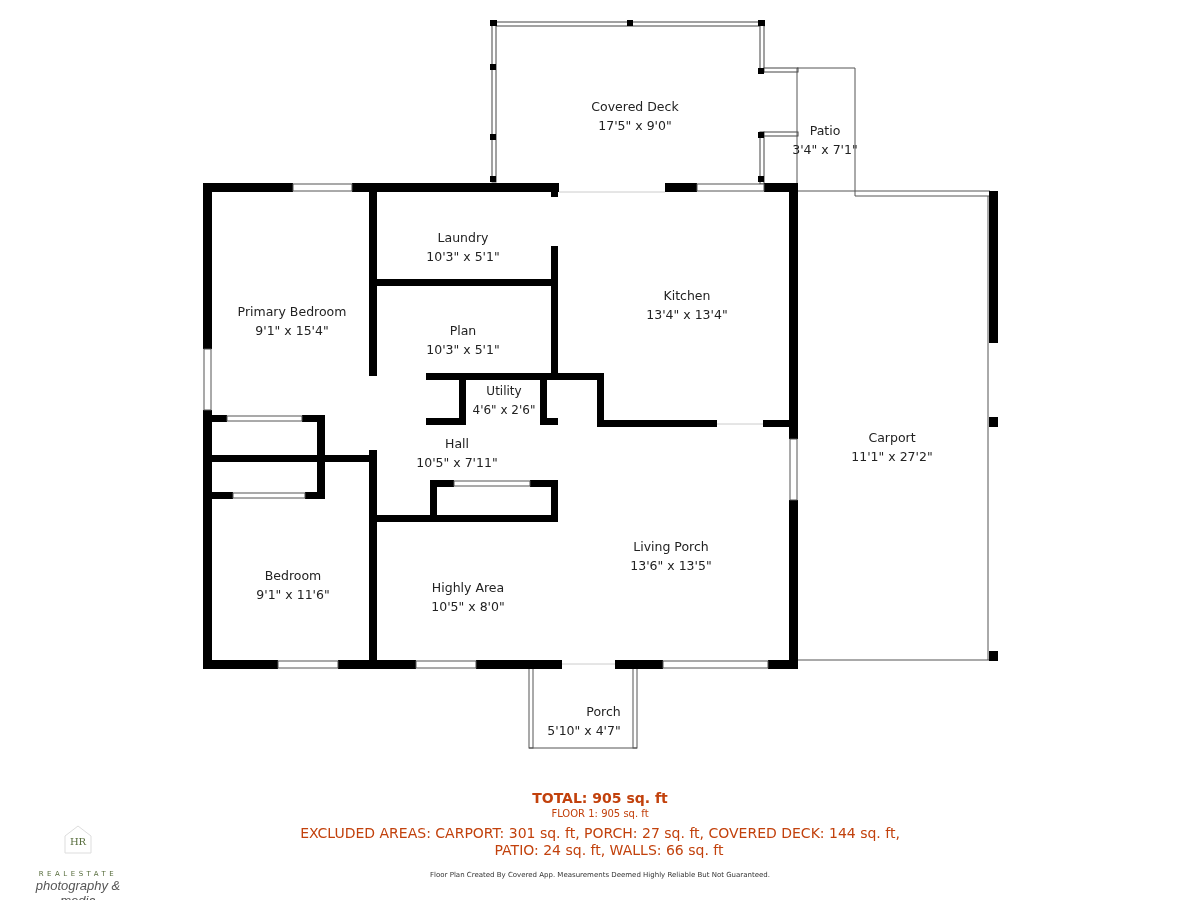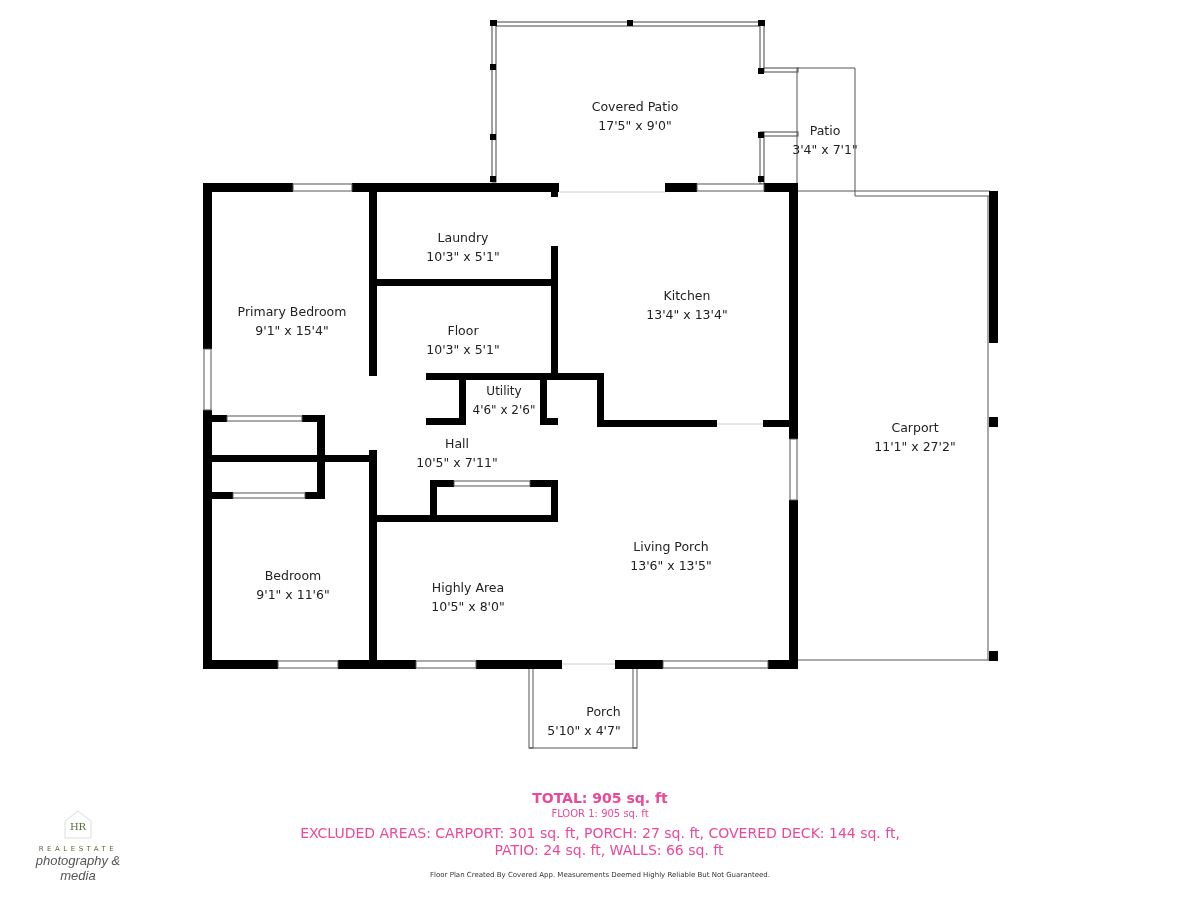--- a/index.html
+++ b/index.html
@@ -1,27 +1,27 @@
 <!DOCTYPE html>
 <html><head>
 <meta charset="utf-8">
 <style>
   html,body{margin:0;padding:0;background:#fff;}
   body{width:1200px;height:900px;position:relative;overflow:hidden;font-family:"DejaVu Sans","Liberation Sans",sans-serif;color:#222;}
   #plan{position:absolute;left:0;top:0;width:1200px;height:900px;}
   .room-label{position:absolute;text-align:center;transform:translateX(-50%);font-size:12.5px;line-height:19px;color:#222;white-space:nowrap;}
   .room-label span{display:block;}
-  .summary{position:absolute;left:0;width:1200px;text-align:center;color:#ec4899;}
+  .summary{position:absolute;left:0;width:1200px;text-align:center;color:#c2410c;}
   .s-total{top:790px;font-size:14px;font-weight:bold;}
   .s-floor{top:808px;font-size:10px;}
   .s-excl1{top:825px;font-size:14px;}
   .s-excl2{top:842px;font-size:14px;margin-left:9px;}
   .s-note{top:871px;font-size:7px;color:#333;}
   .logo{position:absolute;left:30px;top:808px;width:96px;text-align:center;}
-  .logo-house{width:32px;height:30px;margin:1px auto;position:relative;}
+  .logo-house{width:32px;height:30px;margin:16px auto;position:relative;}
   .logo-mark{position:absolute;left:0;top:12px;width:32px;text-align:center;font-family:"DejaVu Serif",serif;font-size:10px;color:#556b3a;}
   .logo-title{font-size:7px;letter-spacing:3.5px;color:#556b3a;margin-top:6px;}
   .logo-sub{font-family:Liberation Sans, sans-serif;font-style:italic;font-size:13px;color:#555;}
 </style>
 </head>
 <body>
 
 <svg id="plan" viewBox="0 0 1200 900" xmlns="http://www.w3.org/2000/svg">
 
   <g fill="none" stroke="#444" stroke-width="1">
@@ -130,52 +130,52 @@
     <rect x="454" y="481" width="76" height="5"></rect>
   </g>
   <g fill="none" stroke="#ccc" stroke-width="1">
     <line x1="559" y1="192" x2="665" y2="192"></line>
     <line x1="562" y1="664" x2="615" y2="664"></line>
     <line x1="717" y1="424" x2="763" y2="424"></line>
   </g>
 </svg>
 
 <div class="room-label" style="left:635px;top:97px;">
-  <span>Covered Patio</span>
+  <span>Covered Deck</span>
   <span>17'5" x 9'0"</span>
 </div>
 <div class="room-label" style="left:825px;top:121px;">
   <span>Patio</span>
   <span>3'4" x 7'1"</span>
 </div>
 <div class="room-label" style="left:463px;top:228px;">
   <span>Laundry</span>
   <span>10'3" x 5'1"</span>
 </div>
 <div class="room-label" style="left:687px;top:286px;">
   <span>Kitchen</span>
   <span>13'4" x 13'4"</span>
 </div>
 <div class="room-label" style="left:292px;top:302px;">
   <span>Primary Bedroom</span>
   <span>9'1" x 15'4"</span>
 </div>
 <div class="room-label" style="left:463px;top:321px;">
-  <span>Floor</span>
+  <span>Plan</span>
   <span>10'3" x 5'1"</span>
 </div>
 <div class="room-label" style="left:504px;top:382px;font-size:12px;">
   <span>Utility</span>
   <span>4'6" x 2'6"</span>
 </div>
 <div class="room-label" style="left:457px;top:434px;">
   <span>Hall</span>
   <span>10'5" x 7'11"</span>
 </div>
-<div class="room-label" style="left:892px;top:418px;margin-left:23px;">
+<div class="room-label" style="left:892px;top:428px;">
   <span>Carport</span>
   <span>11'1" x 27'2"</span>
 </div>
 <div class="room-label" style="left:671px;top:537px;">
   <span>Living Porch</span>
   <span>13'6" x 13'5"</span>
 </div>
 <div class="room-label" style="left:293px;top:566px;">
   <span>Bedroom</span>
   <span>9'1" x 11'6"</span>

